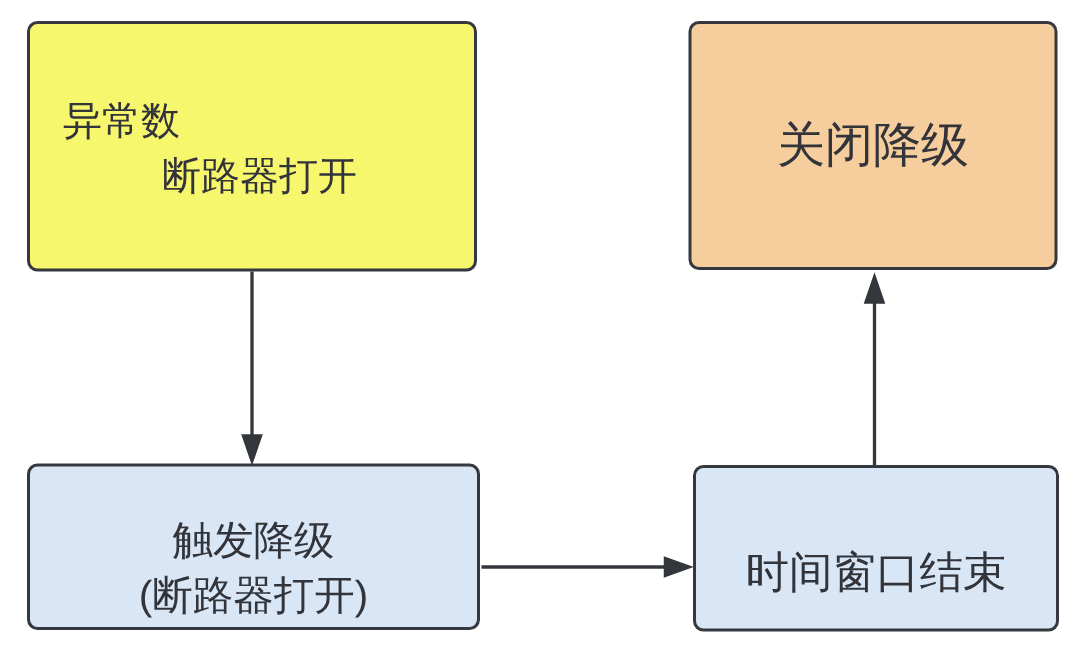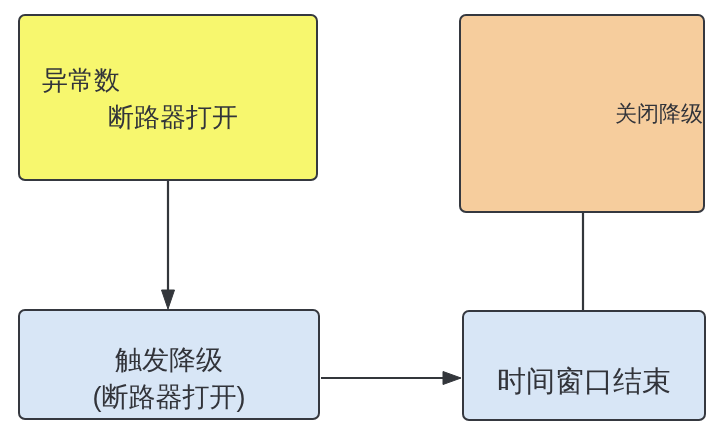--- a/index.html
+++ b/index.html
@@ -57,25 +57,25 @@
   .node-threshold .line2 {
     position: absolute;
     left: 88px;
     top: 84px;
     white-space: nowrap;
   }
   .node-close {
     left: 459px;
     top: 14px;
     width: 246px;
-    height: 199px;
-    font-size: 22px;
+    height: 166px;
+    font-size: 32px;
     display: flex;
     align-items: center;
-    justify-content: flex-end;
+    justify-content: center;
   }
   .node-trigger {
     left: 18px;
     top: 309px;
     width: 302px;
     height: 111px;
     font-size: 27px;
   }
   .node-trigger .lines {
     position: absolute;

